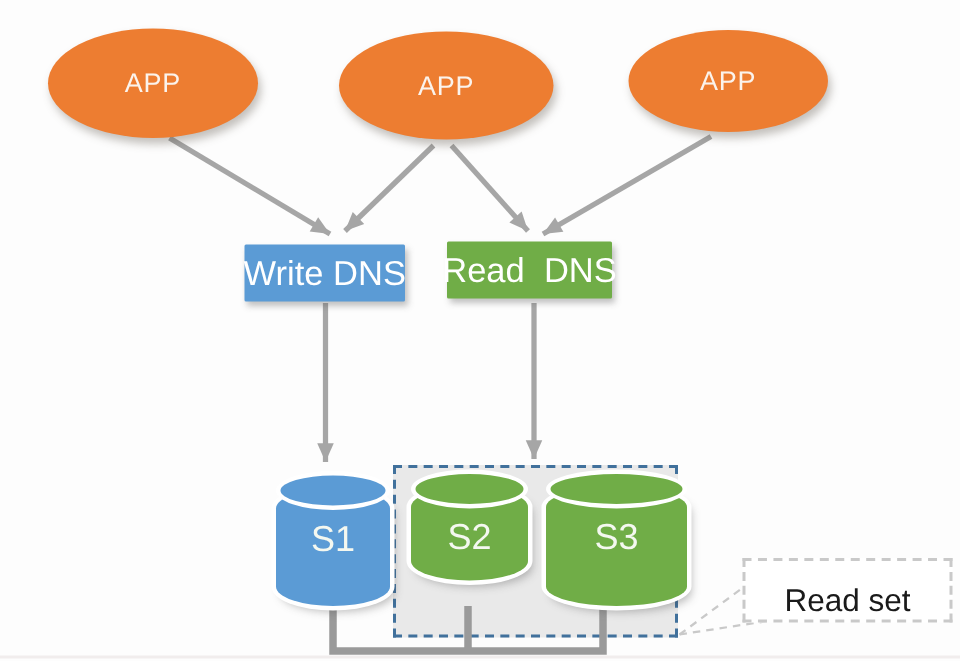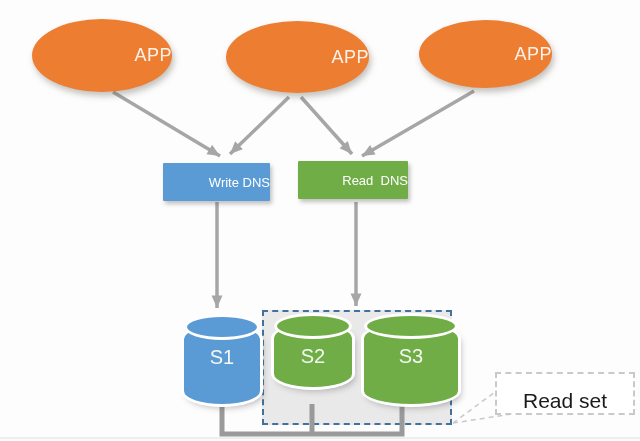--- a/index.html
+++ b/index.html
@@ -8,30 +8,30 @@
     background:#fdfdfd;
     font-family:"Liberation Sans","DejaVu Sans",sans-serif;
   }
   .overlay{position:absolute;left:0;top:0;width:640px;height:441px;z-index:1;}
   .arrow{stroke:var(--arrow-gray);stroke-width:3.5;fill:none;}
   .bus{stroke:#9a9a9a;stroke-width:5;fill:none;}
   .ah{fill:var(--arrow-gray);}
   .callout-line{stroke:var(--callout-gray);stroke-width:1.5;fill:none;stroke-dasharray:5 4;}
   .hairline{fill:#f1eded;}
 
-  .node{position:absolute;display:flex;align-items:center;justify-content:flex-end;box-sizing:border-box;}
+  .node{position:absolute;display:flex;align-items:center;justify-content:center;box-sizing:border-box;}
   .app{
     z-index:2;border-radius:50%;
     background:var(--app-orange);
     box-shadow:2px 4px 6px rgba(90,80,70,.35);
     color:#fbf3ec;font-size:18px;letter-spacing:.5px;
   }
   .dnsbox{
     z-index:2;
-    color:#ffffff;font-size:13px;white-space:pre;
+    color:#ffffff;font-size:23px;white-space:pre;
     box-shadow:2px 3px 4px rgba(80,80,80,.35);
     border-radius:1px;
   }
   .write{background:var(--dns-write-blue);}
   .readbg{background:var(--dns-read-green);}
 
   .group-box{
     position:absolute;z-index:0;box-sizing:border-box;
     background:var(--group-fill-gray);
     border:2px dashed var(--group-border-blue);
@@ -45,21 +45,21 @@
   }
   .cyl-cap{
     position:absolute;left:0;right:0;top:0;height:26px;
     border-radius:50%;
     border:3px solid #ffffff;box-sizing:border-box;
   }
   .blue{background:var(--dns-write-blue);}
   .green{background:var(--dns-read-green);}
   .cyl-label{
     position:absolute;left:0;right:0;top:32px;
-    text-align:center;color:#f4f8f0;font-size:20px;
+    text-align:center;color:#f4f8f0;font-size:24px;
   }
 
   .readset{
     position:absolute;z-index:2;display:flex;align-items:flex-end;justify-content:center;
     background:#ffffff;border:2px dashed var(--callout-gray);box-sizing:border-box;
     color:#1a1a1a;font-size:21px;
   }
 </style>
 </head>
 <body>

